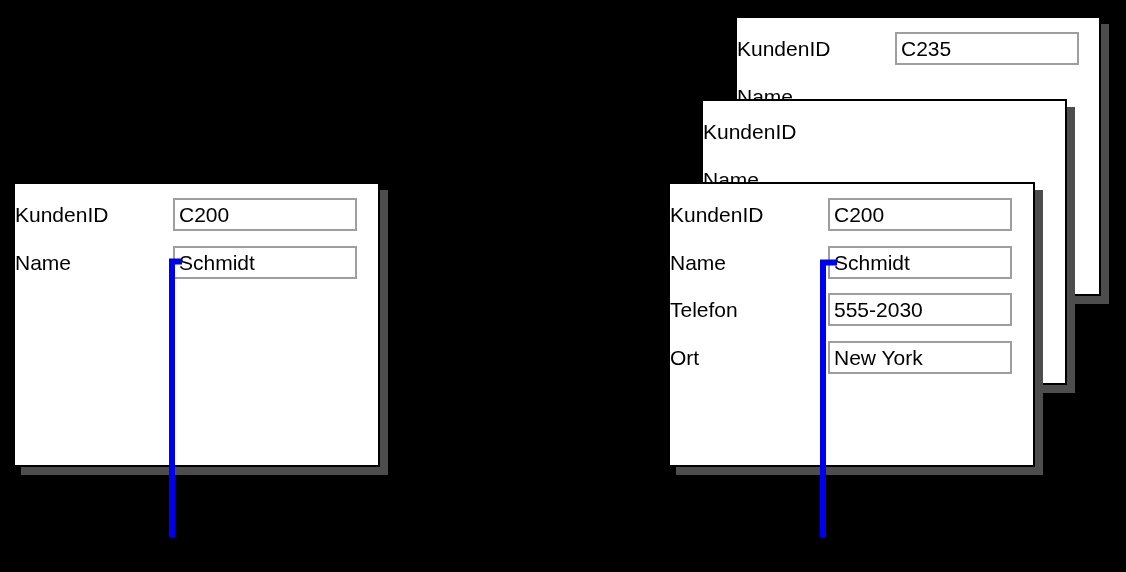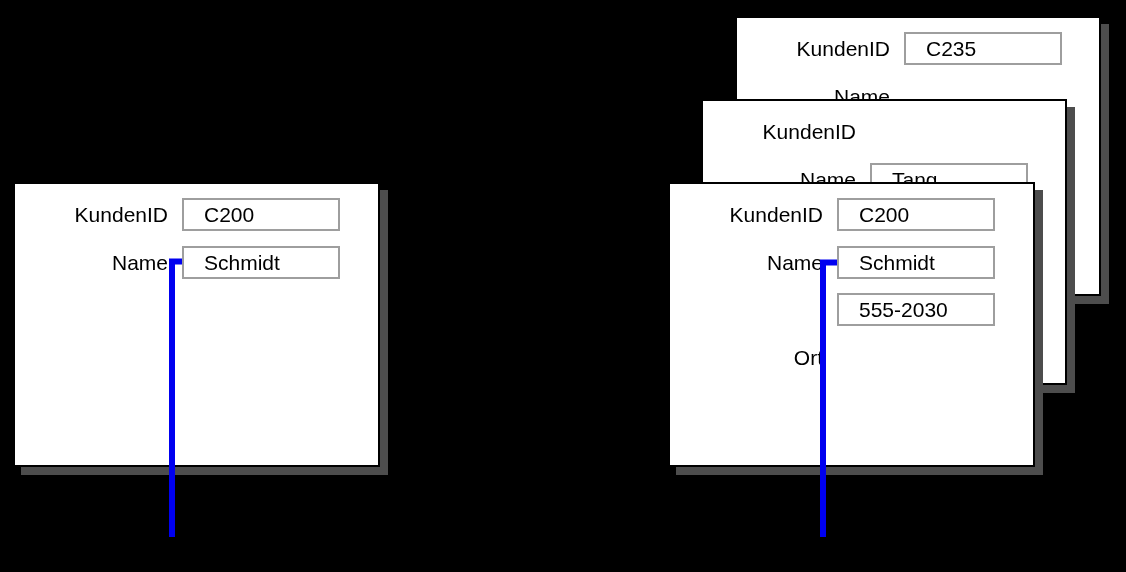--- a/index.html
+++ b/index.html
@@ -32,34 +32,34 @@
   .row-0 { top: 14px; }
   .row-1 { top: 62px; }
   .row-2 { top: 109px; }
   .row-3 { top: 157px; }
 
   .field-label {
     position: absolute;
     left: 0;
     width: 153px;
     line-height: 33px;
-    text-align: right;
+    text-align: left;
     font-size: 21px;
     white-space: nowrap;
   }
   .field-box {
     position: absolute;
-    left: 167px;
-    width: 158px;
+    left: 158px;
+    width: 184px;
     height: 33px;
     box-sizing: border-box;
     border: 2px solid var(--color-field_border, #9e9e9e);
     background: var(--color-card_fill, #fff);
     line-height: 29px;
-    padding-left: 20px;
+    padding-left: 4px;
     font-size: 21px;
     white-space: nowrap;
     overflow: hidden;
   }
   .connector-layer {
     position: absolute;
     left: 0;
     top: 0;
     width: 1126px;
     height: 572px;
@@ -97,37 +97,38 @@
     <div class="field-label">Name</div>
   </div>
 </div>
 
 <div class="card card-mid">
   <div class="field-row row-0">
     <div class="field-label">KundenID</div>
   </div>
   <div class="field-row row-1">
     <div class="field-label">Name</div>
-    <div class="field-box">Tang</div>
   </div>
 </div>
 
 <div class="card card-front">
   <div class="field-row row-0">
     <div class="field-label">KundenID</div>
     <div class="field-box">C200</div>
   </div>
   <div class="field-row row-1">
     <div class="field-label">Name</div>
     <div class="field-box">Schmidt</div>
   </div>
   <div class="field-row row-2">
+    <div class="field-label">Telefon</div>
     <div class="field-box">555-2030</div>
   </div>
   <div class="field-row row-3">
     <div class="field-label">Ort</div>
+    <div class="field-box">New York</div>
   </div>
 </div>
 
 <svg class="connector-layer" viewBox="0 0 1126 572" xmlns="http://www.w3.org/2000/svg">
   <path class="connector" d="M 182 261.5 L 172 261.5 L 172 537"></path>
   <path class="connector" d="M 837 262.5 L 823 262.5 L 823 537"></path>
 </svg>
 
 </body></html>

